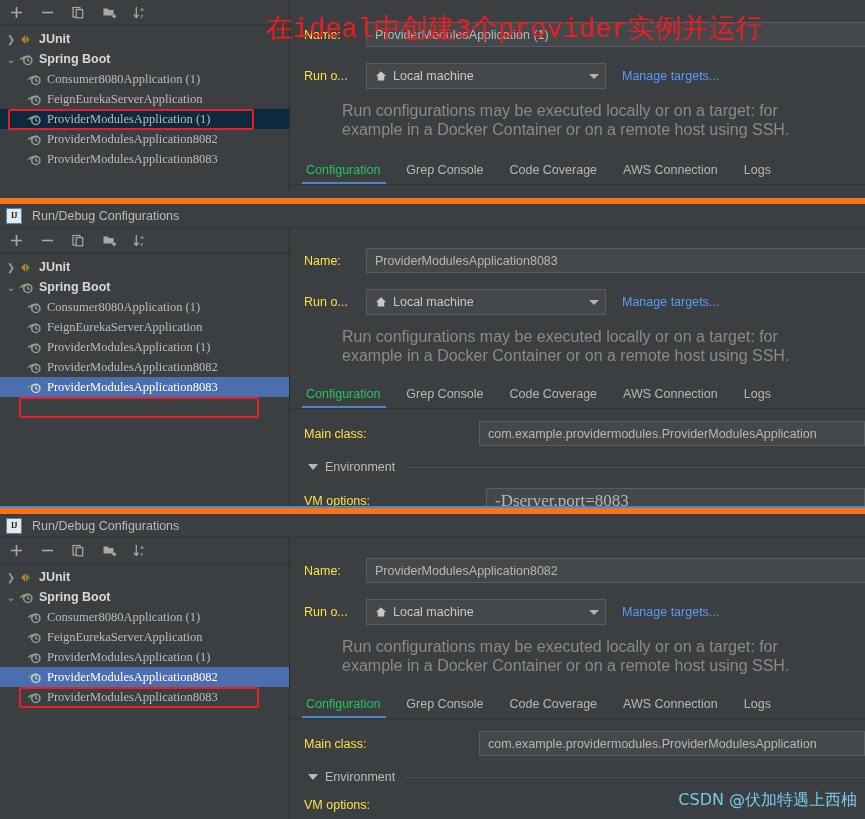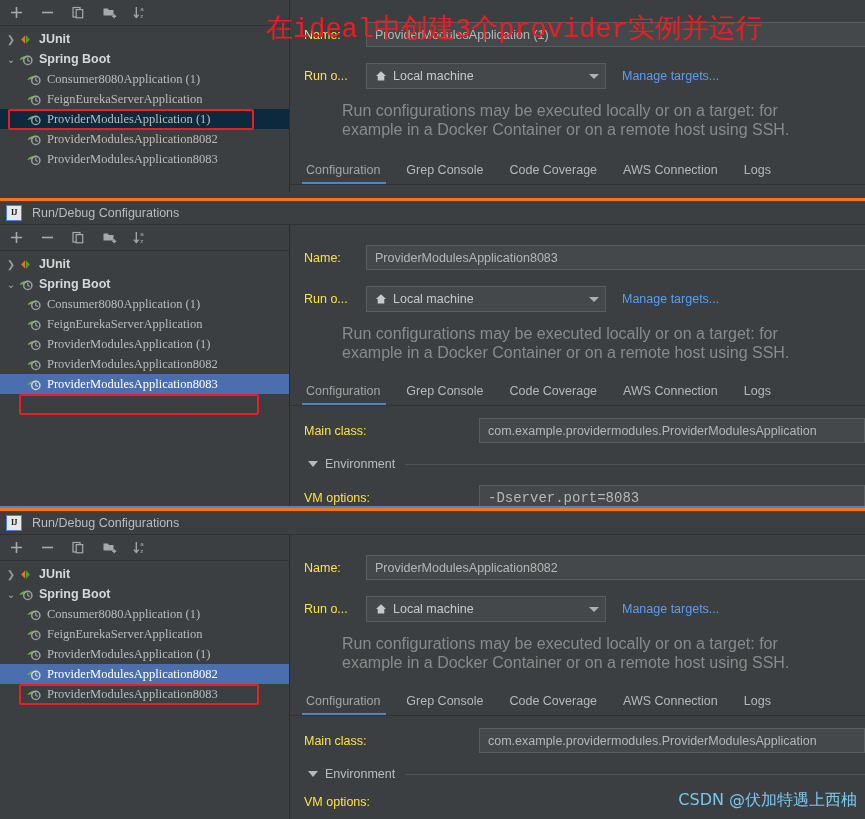--- a/index.html
+++ b/index.html
@@ -16,21 +16,21 @@
     width: 865px; height: 819px;
     background: #3c3f41;
   }
 
   
   .panel {
     position: absolute;
     left: 0; width: 865px;
     background: #3c3f41;
     overflow: hidden;
-    border-top: 3px solid #f97316;
+    border-top: 6px solid #f97316;
   }
   .panel-1 { top: 0;   height: 192px; border-top: none; }
   .panel-2 { top: 198px; height: 310px; }
   .panel-3 { top: 508px; height: 311px; }
 
   
   .titlebar {
     height: 24px;
     background: #3c3f41;
     display: flex; align-items: center;
@@ -181,21 +181,21 @@
     border-bottom: 1px solid #323232;
     gap: 0;
   }
   .tab {
     color: #b7b7b7; font-size: 12.5px;
     padding: 0 14px 7px 0;
     margin-right: 12px;
     position: relative;
     white-space: nowrap;
   }
-  .tab.active { color: #a3a3a3; text-align: right; }
+  .tab.active { color: #22c55e; text-align: right; }
   .tab.active::after {
     content: "";
     position: absolute;
     left: -4px; right: 8px; bottom: 0;
     height: 2px; background: #4a88c7;
   }
 
   .divider-row {
     display: flex; align-items: center;
     padding-left: 18px;
@@ -207,22 +207,23 @@
     border-left: 5px solid transparent;
     border-right: 5px solid transparent;
     border-top: 6px solid #b8b8b8;
     margin-right: 7px;
   }
   .divider-line {
     flex: 1; height: 1px; background: #4e5254;
     margin-left: 10px; margin-right: 0;
   }
   .mono {
-    font-family: Liberation Mono, monospace;
-    font-size: 14px;
+    font-family: Liberation Serif, serif;
+    font-size: 17px;
+    margin-left: 7px;
   }
 
   
   .annot-cn {
     position: absolute;
     color: #f01c22;
     font-size: 27px;
     white-space: nowrap;
     z-index: 40;
     font-family: Liberation Mono, monospace;

